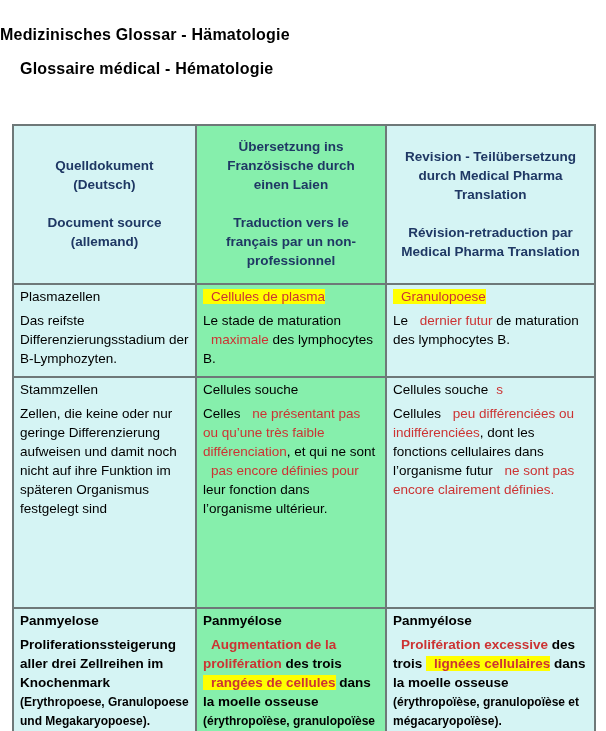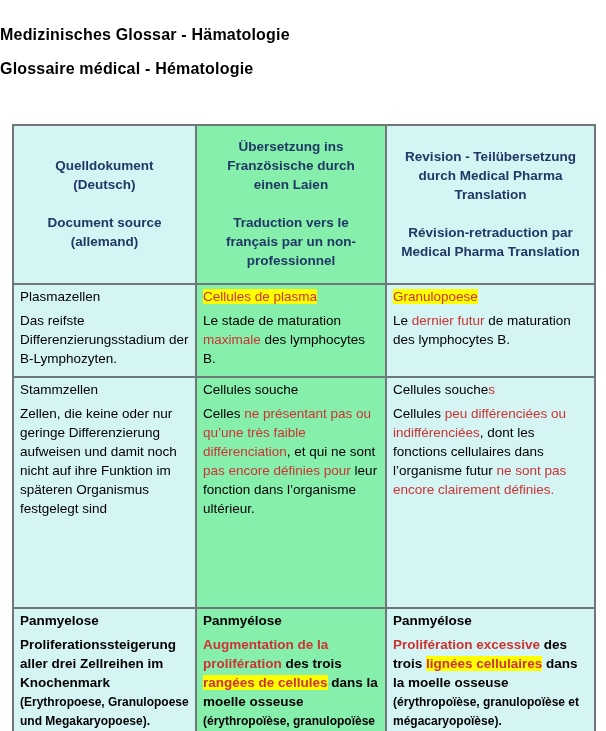--- a/index.html
+++ b/index.html
@@ -18,21 +18,21 @@
     font-family:"Liberation Sans", sans-serif;
     overflow:hidden;
   }
   .title{
     font-weight:bold;
     font-size:16px;
     color:var(--title);
     letter-spacing:0.2px;
   }
   .title-de{margin-top:26px;}
-  .title-fr{margin-top:16px;}
+  .title-fr{margin-top:16px;margin-left:20px;}
   table.glossary{
     border-collapse:collapse;
     table-layout:fixed;
     width:582px;
     margin:46px 0 0 12px;
   }
   td{
     border:2px solid var(--border);
     padding:2px 6px 4px 6px;
     font-size:13.5px;
@@ -50,21 +50,21 @@
     white-space:pre-line;
   }
   td.body-cell{vertical-align:top;margin-top:12px;}
   tr.row-header{height:159px;}
   tr.row-1{height:93px;}
   tr.row-2{height:231px;}
   tr.row-3{height:196px;font-weight:bold;}
   td p{margin:0;}
   td.body-cell p + p{margin-top:5px;}
   td.header-cell p + p{margin-top:19px;}
-  .red{color:var(--red);}
+  .red{color:var(--red);padding-left:8px;}
   .hl{background:var(--hl);}
   .small{font-size:12px;line-height:17px;}
 </style>
 </head>
 <body>
 
 <div class="title title-de">Medizinisches Glossar - Hämatologie</div>
 <div class="title title-fr">Glossaire médical - Hématologie</div>
 
 <table class="glossary">

